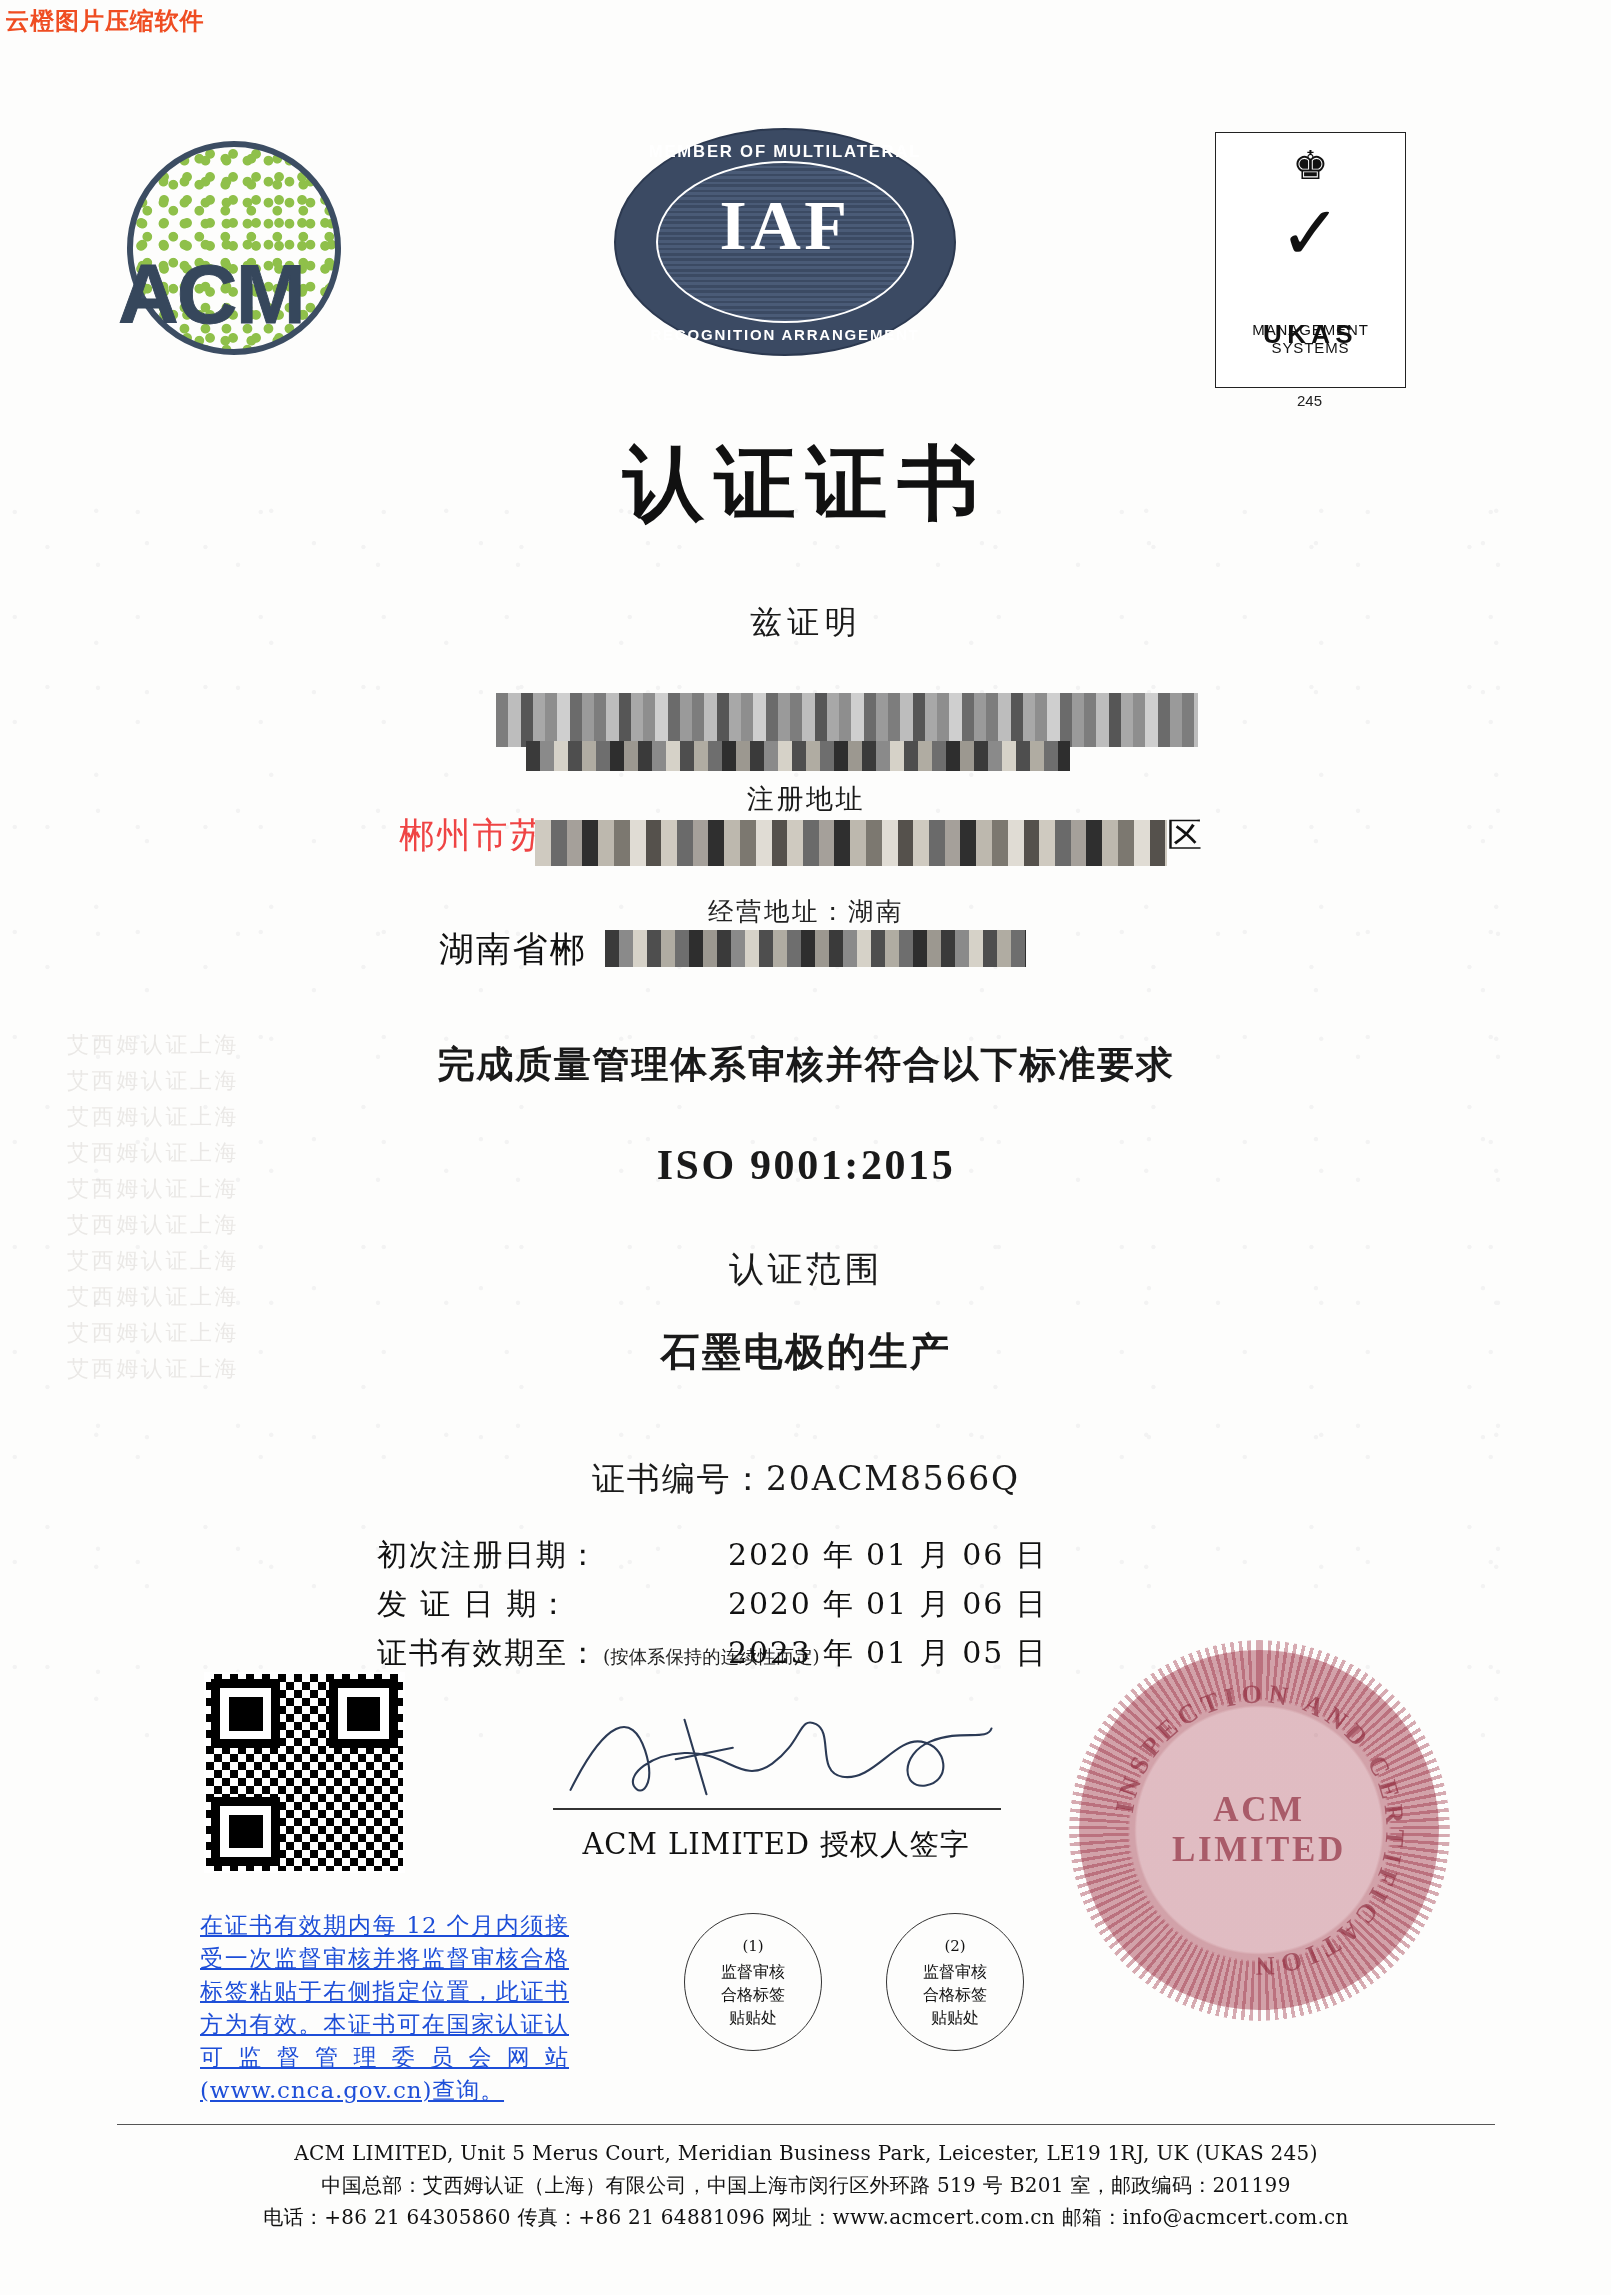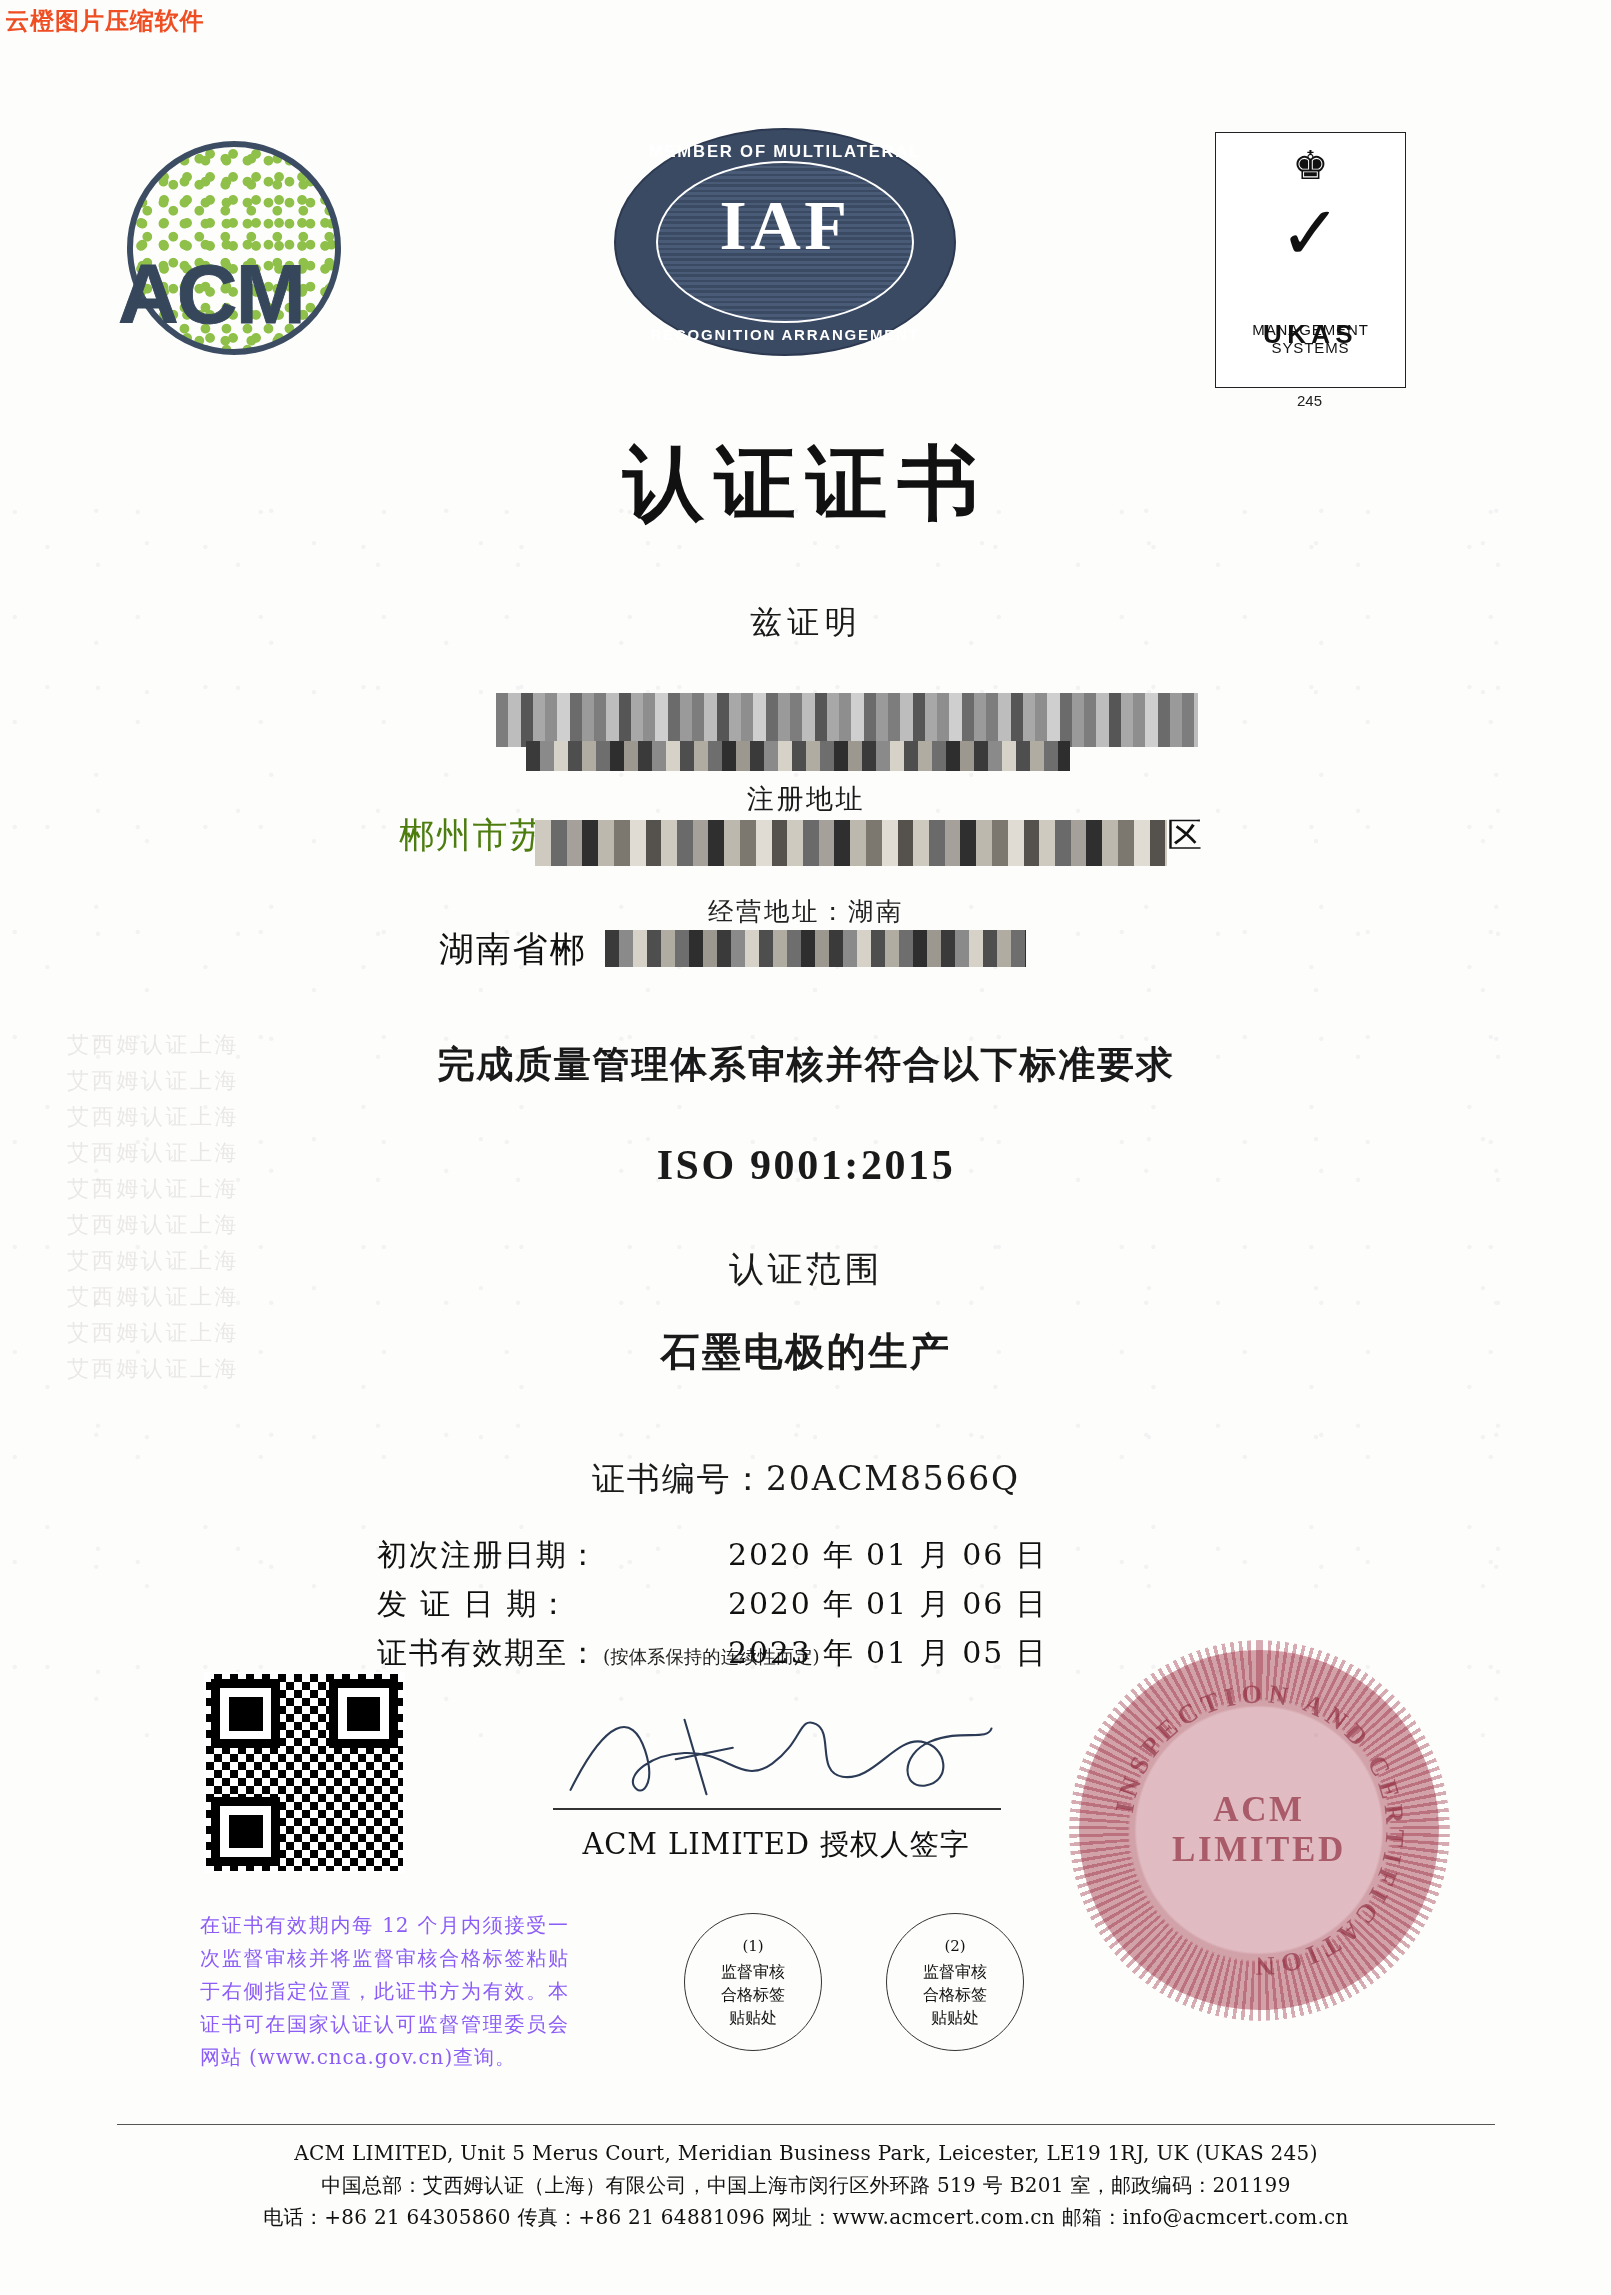--- a/index.html
+++ b/index.html
@@ -133,21 +133,21 @@
   }
   .mosaic.b3{
     background-image:
       linear-gradient(90deg,#cfcac0 0 16px,#6a6a6a 16px 32px,#a5a09a 32px 47px,#2f2f2f 47px 63px,#bdb8ae 63px 79px,#7c7870 79px 95px,#e0dcd4 95px 111px,#55514c 111px 126px);
     background-size:126px 100%;
   }
 
   .label-regaddr{top:781px;font-size:27px;letter-spacing:2.6px;font-family:"DejaVu Serif",serif;}
   .addr-left{
     position:absolute;left:399px;top:812px;
-    font-size:35px;letter-spacing:1.8px;font-family:"DejaVu Serif",serif;color:#4d7c0f;
+    font-size:35px;letter-spacing:1.8px;font-family:"DejaVu Serif",serif;color:#ef4444;
   }
   .addr-right{
     position:absolute;left:1167px;top:812px;
     font-size:35px;letter-spacing:1.8px;font-family:"DejaVu Serif",serif;color:#111;
   }
   .label-opaddr{top:895px;font-size:25.4px;letter-spacing:2.6px;font-family:"DejaVu Serif",serif;color:#222;}
   .addr2-left{
     position:absolute;left:439px;top:926px;
     font-size:35px;letter-spacing:1.8px;font-family:"DejaVu Serif",serif;color:#111;
   }
@@ -209,22 +209,22 @@
   }
   .seal-inner{
     position:absolute;left:50%;top:50%;transform:translate(-50%,-50%);
     text-align:center;color:rgba(130,25,45,.6);font-family:"Liberation Serif",serif;
     font-weight:bold;font-size:35px;letter-spacing:2.6px;line-height:40px;
   }
 
   
   .footnote{
     position:absolute;left:200px;top:1909px;width:369px;
-    font-size:20px;line-height:33px;letter-spacing:0.9px;color:#8b5cf6;
-    font-family:"DejaVu Serif",serif;text-align:justify;
+    font-size:23px;line-height:33px;letter-spacing:0.9px;color:#1d4ed8;
+    font-family:"DejaVu Serif",serif;text-align:justify;text-decoration:underline;
   }
   .stickerbox{
     position:absolute;width:136px;height:136px;border:1.8px solid #333;border-radius:50%;
     display:flex;flex-direction:column;align-items:center;justify-content:center;
     font-size:16px;line-height:23px;color:#111;text-align:center;
     font-family:"DejaVu Serif",serif;
   }
   .stickerbox .num{font-size:15px;margin-bottom:1.8px;}
   .sticker1{left:684px;top:1913px;}
   .sticker2{left:886px;top:1913px;}

